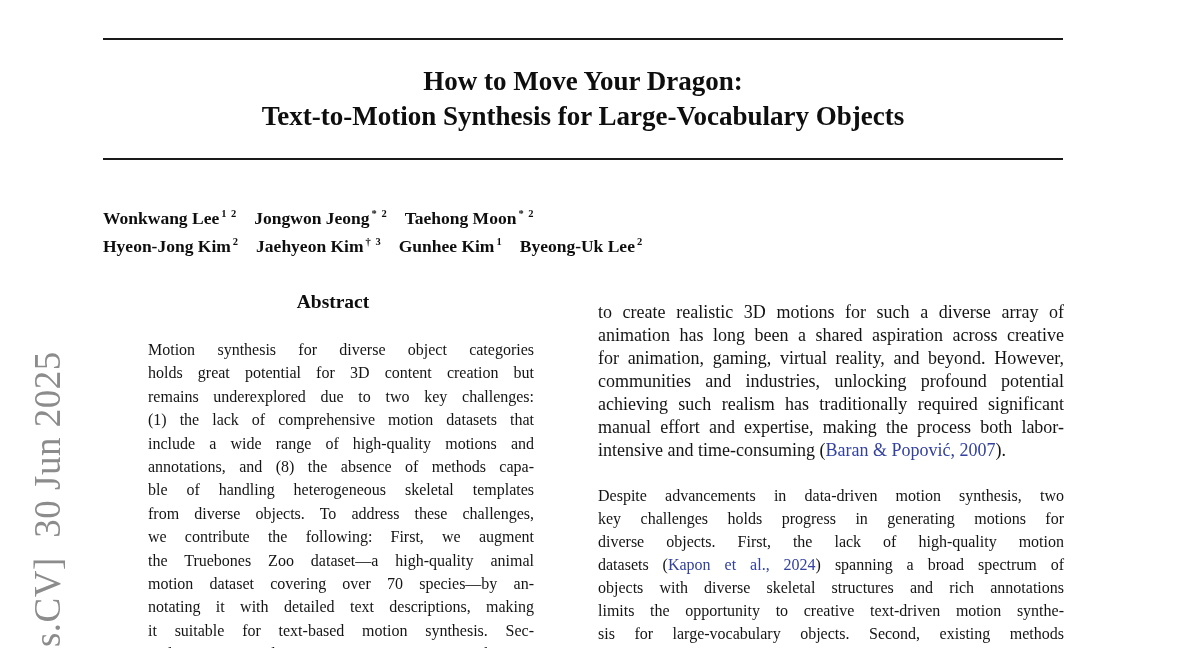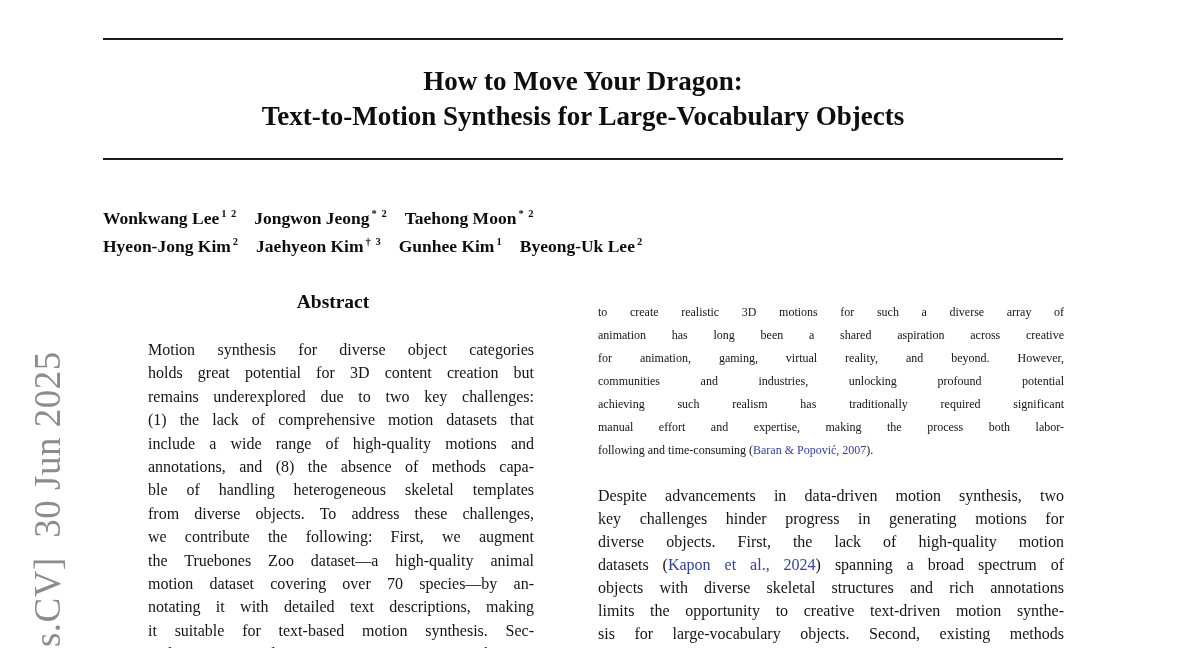--- a/index.html
+++ b/index.html
@@ -23,21 +23,21 @@
   .abstract-heading{
     position:absolute;left:140px;top:291px;width:386px;text-align:center;
     font-weight:bold;font-size:19.5px;color:#0e0e0e;
   }
   .abstract-body{
     position:absolute;left:148px;top:338px;width:386px;
     font-size:16px;line-height:23.4px;
   }
   .col-right-p1{
     position:absolute;left:598px;top:301px;width:466px;
-    font-size:12px;line-height:23px;
+    font-size:18px;line-height:23px;
   }
   .col-right-p2{
     position:absolute;left:598px;top:484px;width:466px;
     font-size:16px;line-height:23px;
   }
   .line{text-align:justify;text-align-last:justify;}
   .line-end{text-align-last:left;}
   .cite{color:#3240a0;}
   .watermark{
     position:absolute;left:26px;top:664px;
@@ -85,26 +85,26 @@
       <div class="line"><span>ond, we introduce rig augmentation techniques</span></div>
     </div>
 
   <div class="col-right-p1">
       <div class="line"><span>to create realistic 3D motions for such a diverse array of</span></div>
       <div class="line"><span>animation has long been a shared aspiration across creative</span></div>
       <div class="line"><span>for animation, gaming, virtual reality, and beyond. However,</span></div>
       <div class="line"><span>communities and industries, unlocking profound potential</span></div>
       <div class="line"><span>achieving such realism has traditionally required significant</span></div>
       <div class="line"><span>manual effort and expertise, making the process both labor-</span></div>
-      <div class="line line-end"><span>following and time-consuming (</span><span class="cite">Baran &amp; Popović, 2007</span><span>).</span></div>
+      <div class="line line-end"><span>intensive and time-consuming (</span><span class="cite">Baran &amp; Popović, 2007</span><span>).</span></div>
     </div>
 
   <div class="col-right-p2">
       <div class="line"><span>Despite advancements in data-driven motion synthesis, two</span></div>
-      <div class="line"><span>key challenges hinder progress in generating motions for</span></div>
+      <div class="line"><span>key challenges holds progress in generating motions for</span></div>
       <div class="line"><span>diverse objects.  First, the lack of high-quality motion</span></div>
       <div class="line"><span>datasets (</span><span class="cite">Kapon et al., 2024</span><span>) spanning a broad spectrum of</span></div>
       <div class="line"><span>objects with diverse skeletal structures and rich annotations</span></div>
       <div class="line"><span>limits the opportunity to creative text-driven motion synthe-</span></div>
       <div class="line"><span>sis for large-vocabulary objects. Second, existing methods</span></div>
       <div class="line"></div>
     </div>
 </div>
 
 </body></html>

